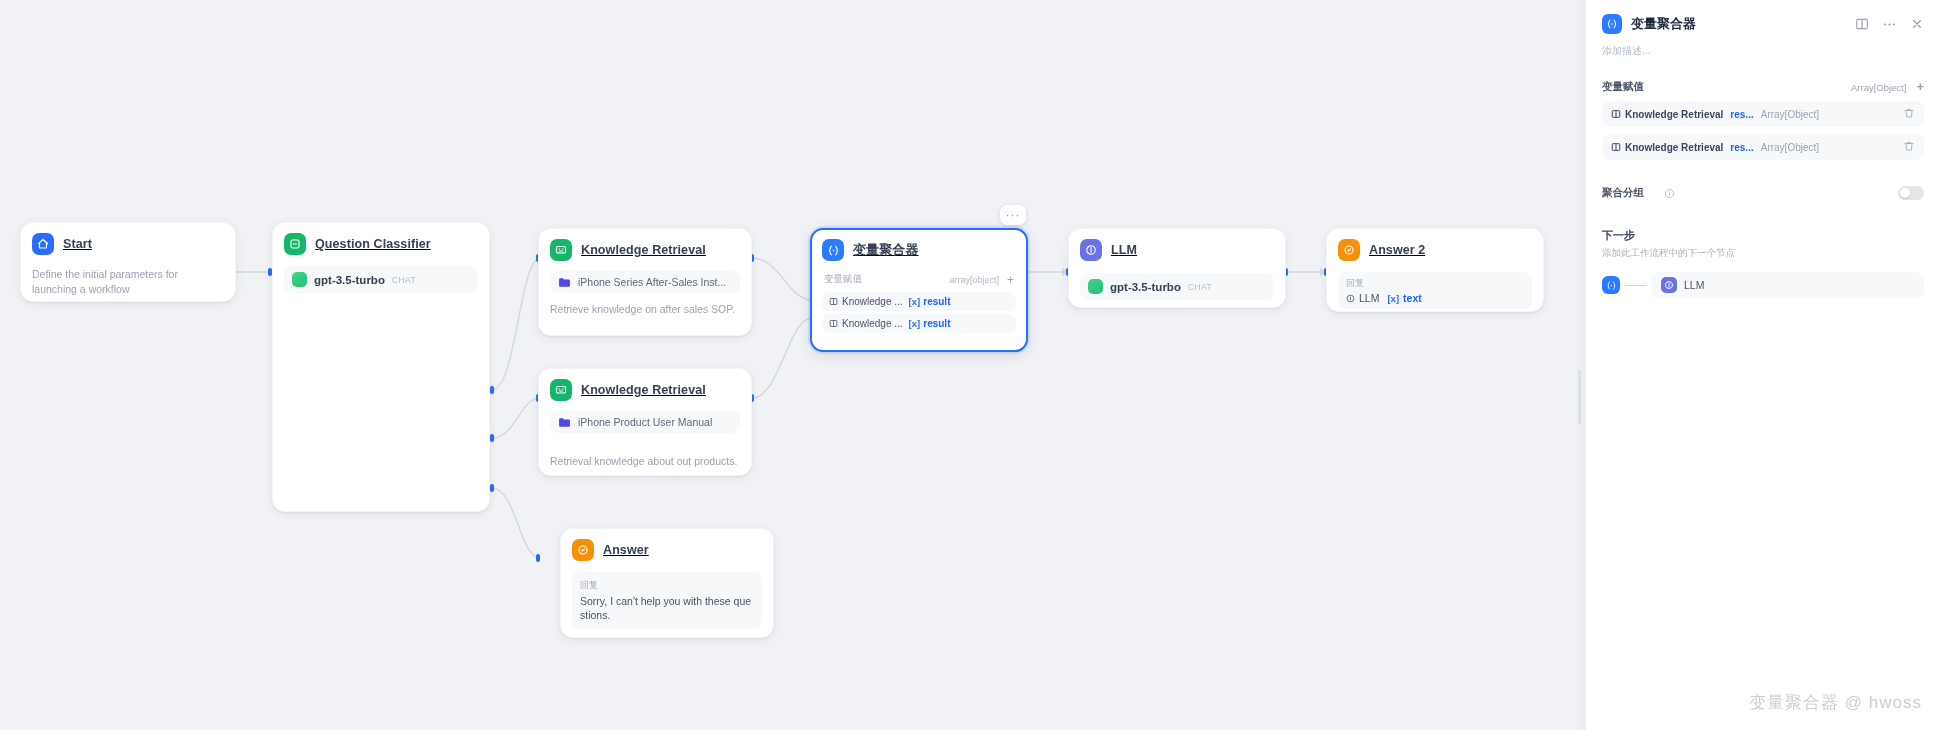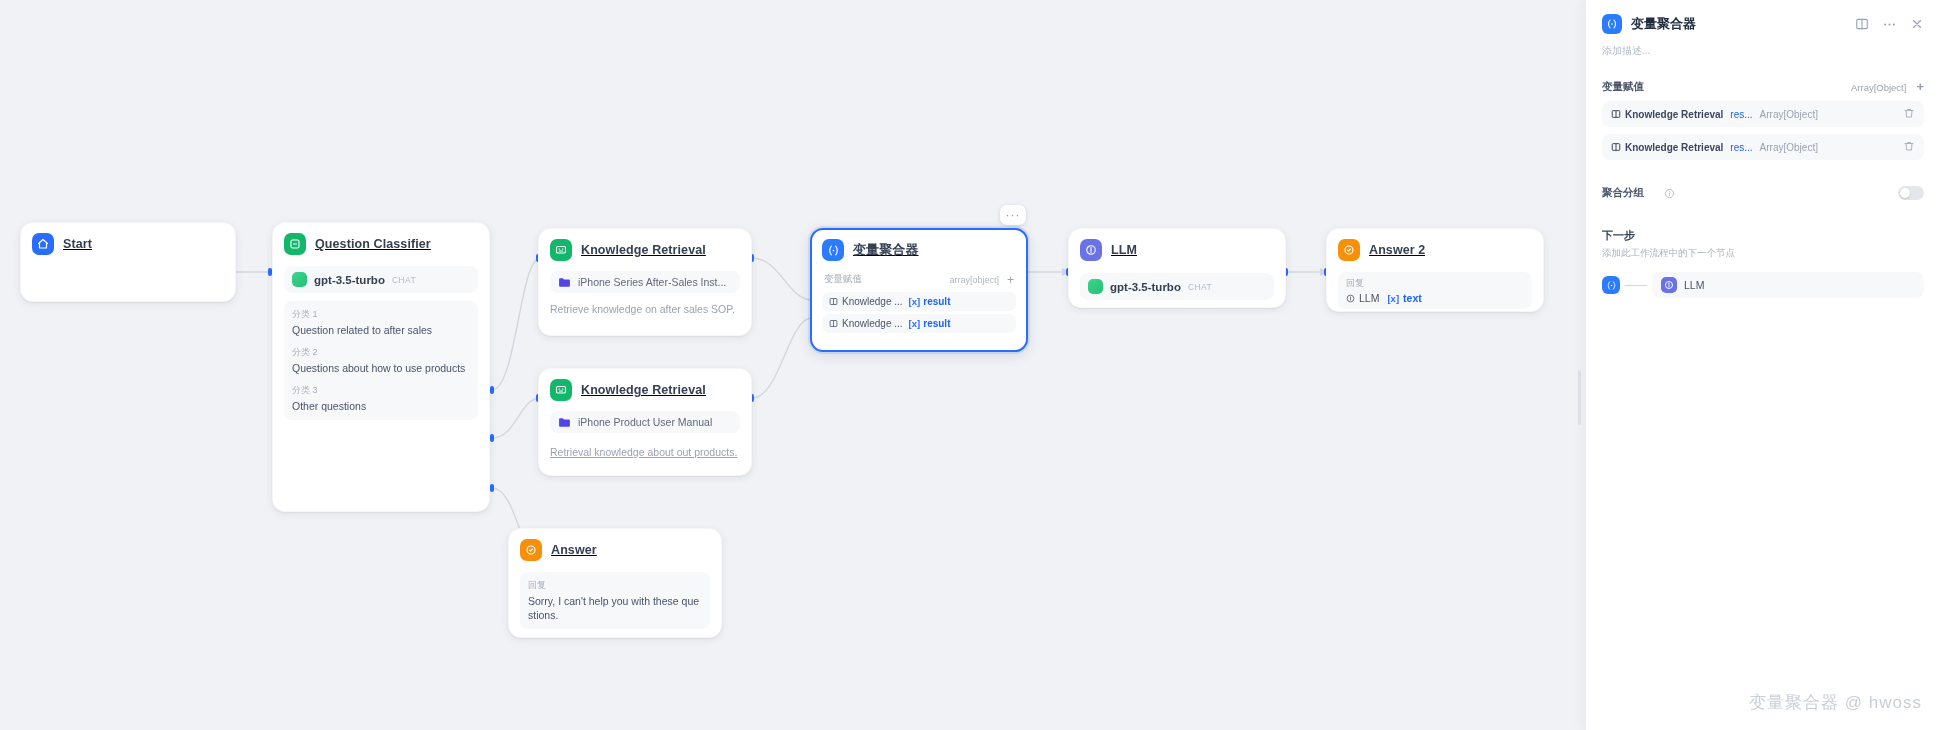--- a/index.html
+++ b/index.html
@@ -131,21 +131,21 @@
   .p-sec-head .ty { font-size: 9.5px; font-weight: normal; color: #9aa3b2; margin-right: 10px; }
   .p-sec-head .plus { font-size: 13px; color: #98a1b0; line-height: 10px; }
 
   .p-var {
     display: flex; align-items: center; gap: 7px;
     background: #f7f8fa; border-radius: 8px;
     padding: 6px 9px; margin-top: 7px;
     font-size: 10px;
   }
   .p-var .src { color: #3b4660; font-weight: bold; display: flex; align-items: center; gap: 4px; white-space: nowrap; }
-  .p-var .res { color: #1c64f2; font-weight: normal; }
+  .p-var .res { color: #1c64f2; font-weight: bold; }
   .p-var .typ { color: #9aa3b2; flex: 1; }
   .p-var .del { color: #a8b0bd; }
 
   .p-group { display: flex; align-items: center; padding: 0 16px; margin-top: 26px; }
   .p-group .lbl { font-size: 10.5px; font-weight: bold; color: #4a5468; display: flex; align-items: center; gap: 20px; flex: 1; }
   .toggle {
     width: 26px; height: 14px; border-radius: 8px; background: #e3e6eb;
     position: relative;
   }
   .toggle:after {
@@ -233,53 +233,40 @@
     <div class="node" style="left:20px; top:222px; width:216px; height:80px;">
       <div class="node-head">
         <div class="node-ico" style="background:#296dff;">
           <svg width="12" height="12" viewBox="0 0 24 24" fill="none" stroke="#fff" stroke-width="2.4" stroke-linecap="round" stroke-linejoin="round">
               <path d="M3 11l9-8 9 8"></path>
               <path d="M5 10v10h14V10"></path>
             </svg>
         </div>
         <div class="node-title">Start</div>
       </div>
+      <div class="node-desc">Define the initial parameters for launching a workflow</div>
     </div>
 
     <div class="node" style="left:272px; top:222px; width:218px; height:290px;">
       <div class="node-head">
         <div class="node-ico" style="background:#12b76a;">
           <svg width="12" height="12" viewBox="0 0 24 24" fill="none" stroke="#fff" stroke-width="2.2" stroke-linecap="round">
               <rect x="4" y="4" width="16" height="16" rx="3"></rect>
               <path d="M9 12h6"></path>
             </svg>
         </div>
         <div class="node-title">Question Classifier</div>
       </div>
       <div class="sub-box" style="padding:6px 8px;">
         <div class="model-row">
           <div class="model-dot"></div>
           <div class="model-name">gpt-3.5-turbo</div>
           <div class="model-tag">CHAT</div>
         </div>
       </div>
-      <div class="sub-box" style="margin-top:8px;">
-        <div class="cls-item">
-          <div class="cls-label">分类 1</div>
-          <div class="cls-text">Question related to after sales</div>
-        </div>
-        <div class="cls-item">
-          <div class="cls-label">分类 2</div>
-          <div class="cls-text">Questions about how to use products</div>
-        </div>
-        <div class="cls-item">
-          <div class="cls-label">分类 3</div>
-          <div class="cls-text">Other questions</div>
-        </div>
-      </div>
     </div>
 
     <div class="node" style="left:538px; top:228px; width:214px; height:108px;">
       <div class="node-head">
         <div class="node-ico" style="background:#12b76a;">
           <svg width="12" height="12" viewBox="0 0 24 24" fill="none" stroke="#fff" stroke-width="2.2" stroke-linecap="round">
               <rect x="3" y="5" width="18" height="13" rx="2.5"></rect>
               <path d="M8 10h1M15 10h1M9 14h6"></path>
             </svg>
         </div>
@@ -307,24 +294,24 @@
         <div class="node-title">Knowledge Retrieval</div>
       </div>
       <div class="sub-box" style="padding:5px 8px; margin-top:10px;">
         <div class="kb-row">
           <svg class="kb-ico" viewBox="0 0 24 20" fill="#4f46e5">
               <path d="M2 4a2 2 0 012-2h5l2 2.5h9a2 2 0 012 2V16a2 2 0 01-2 2H4a2 2 0 01-2-2z"></path>
             </svg>
           <div class="kb-name">iPhone Product User Manual</div>
         </div>
       </div>
-      <div class="node-desc" style="margin-top:12px;text-decoration:underline;">Retrieval knowledge about out products.</div>
-    </div>
-
-    <div class="node" style="left:508px; top:528px; width:214px; height:110px;">
+      <div class="node-desc" style="margin-top:21px;">Retrieval knowledge about out products.</div>
+    </div>
+
+    <div class="node" style="left:560px; top:528px; width:214px; height:110px;">
       <div class="node-head">
         <div class="node-ico" style="background:#f79009;">
           <svg width="12" height="12" viewBox="0 0 24 24" fill="none" stroke="#fff" stroke-width="2.2" stroke-linecap="round">
               <circle cx="12" cy="12" r="8"></circle>
               <path d="M9 12l2 2 4-4"></path>
             </svg>
         </div>
         <div class="node-title">Answer</div>
       </div>
       <div class="sub-box" style="margin-top:11px;">

